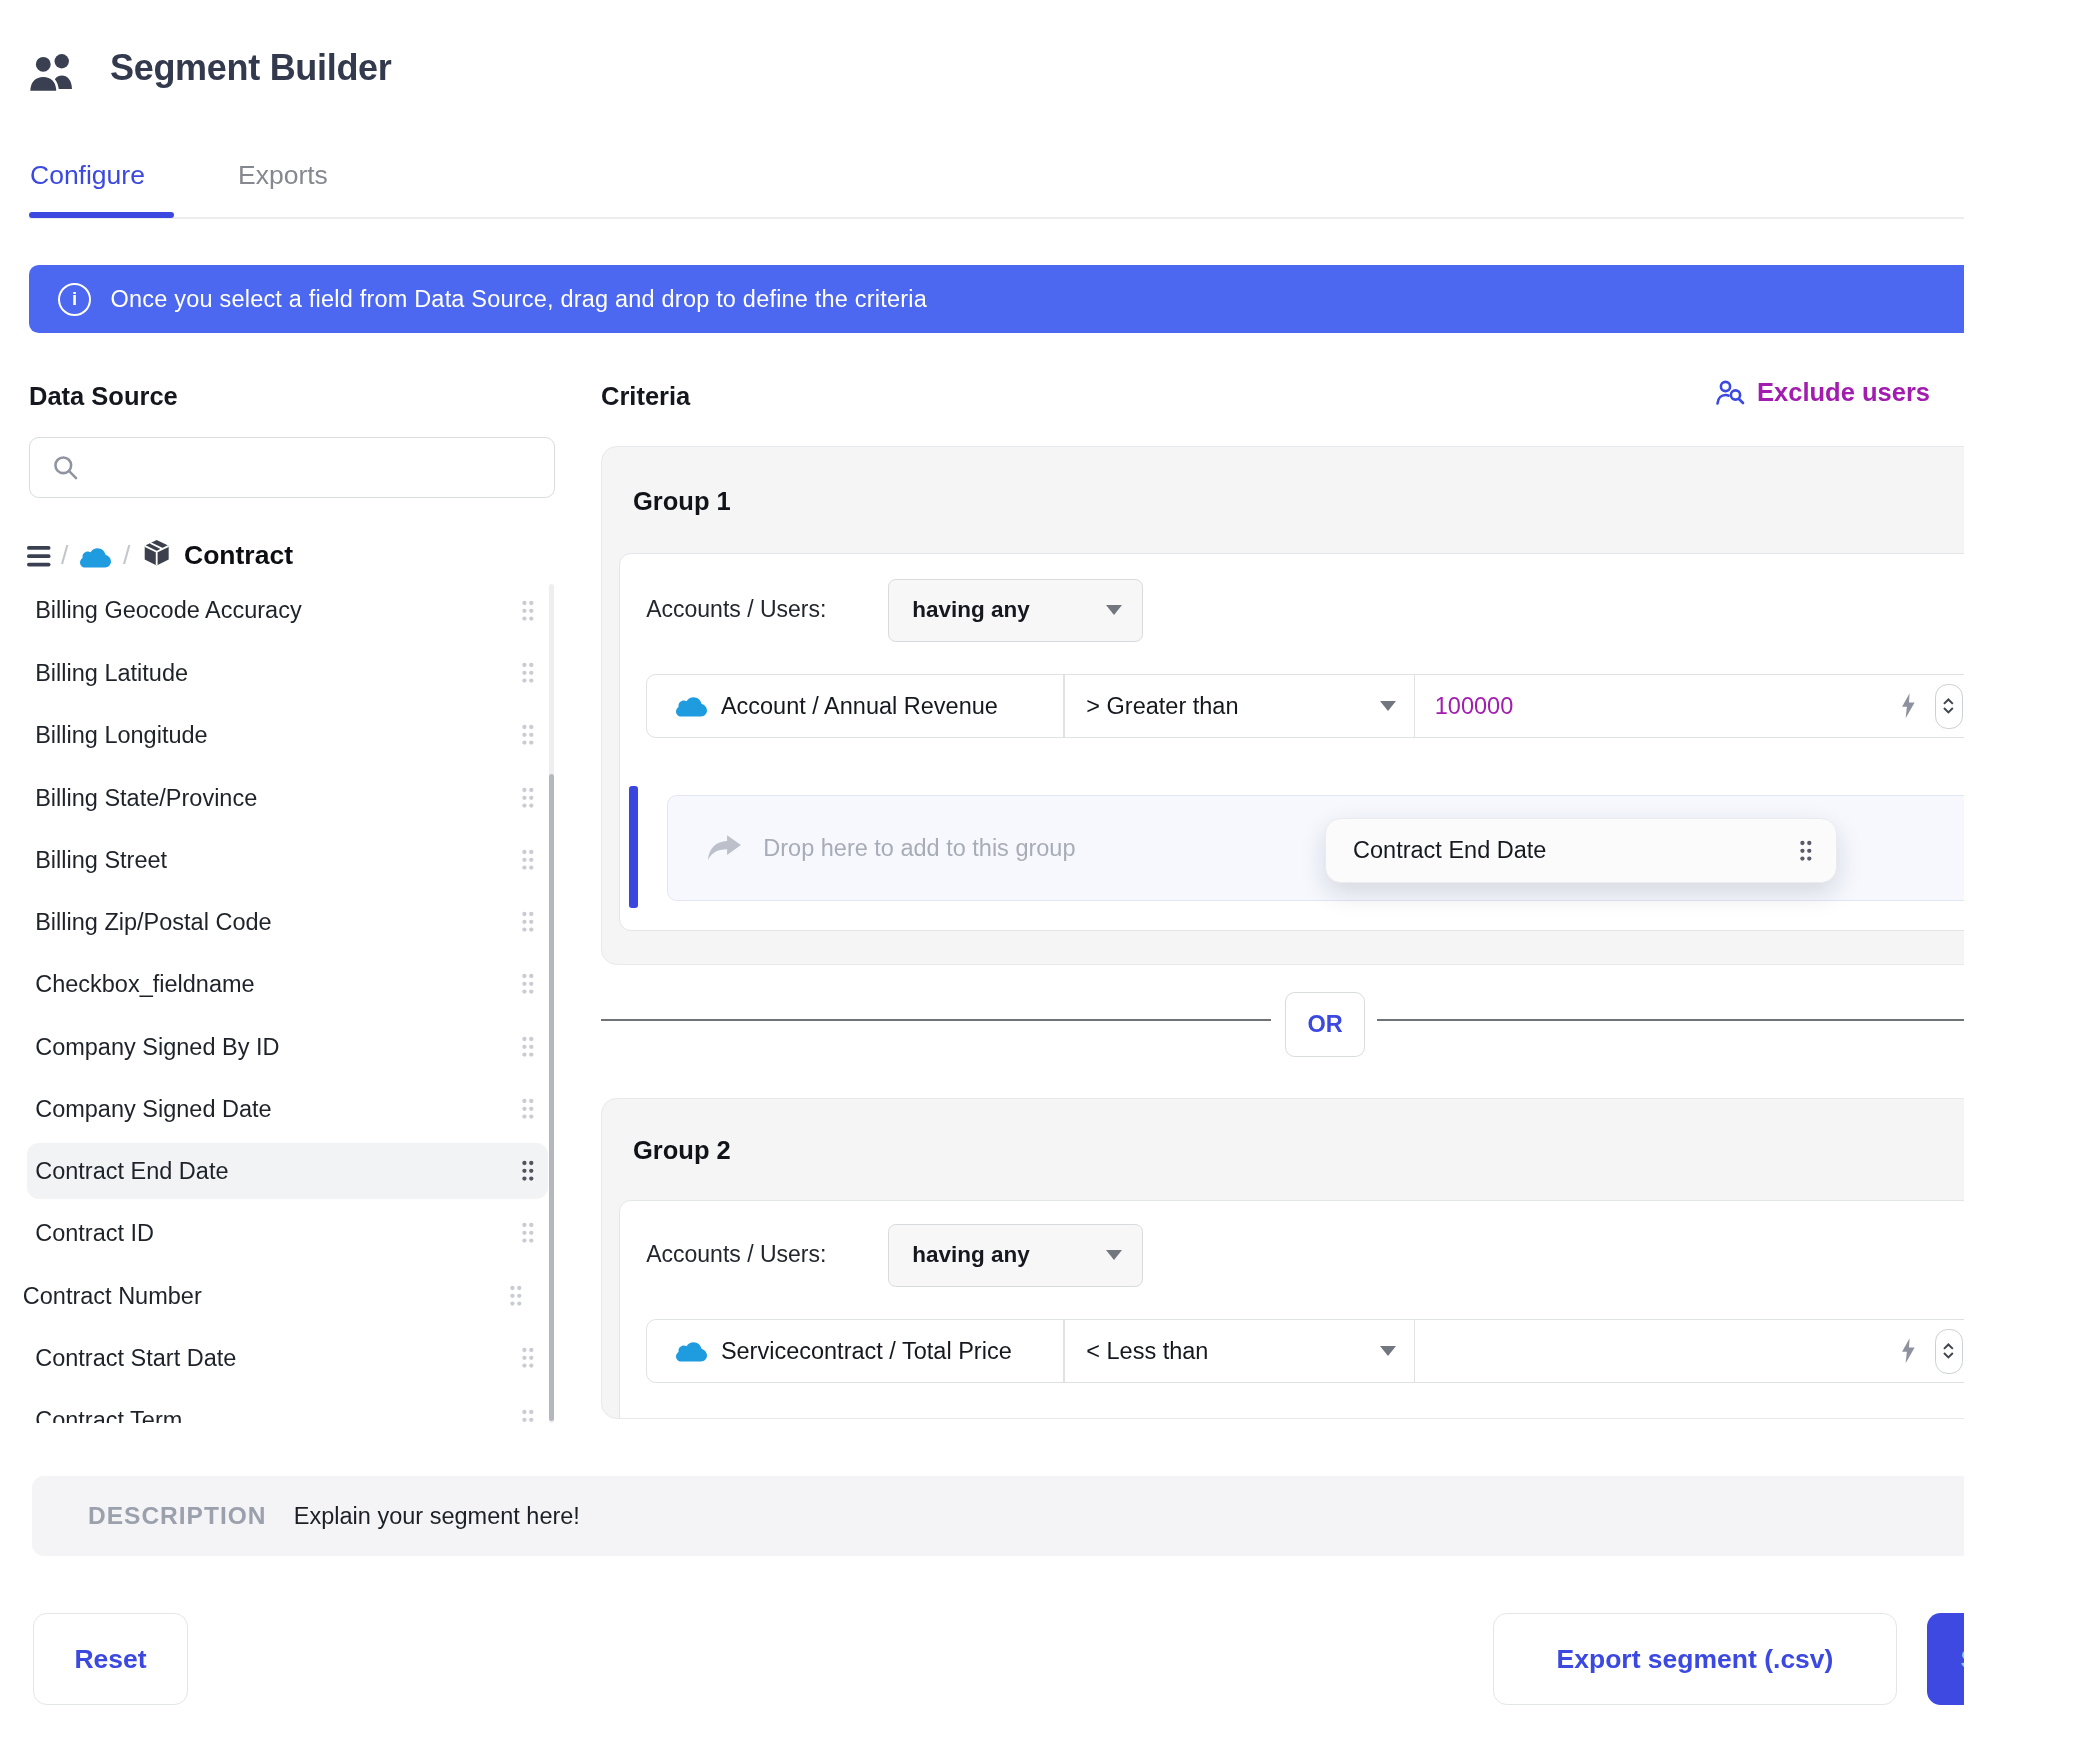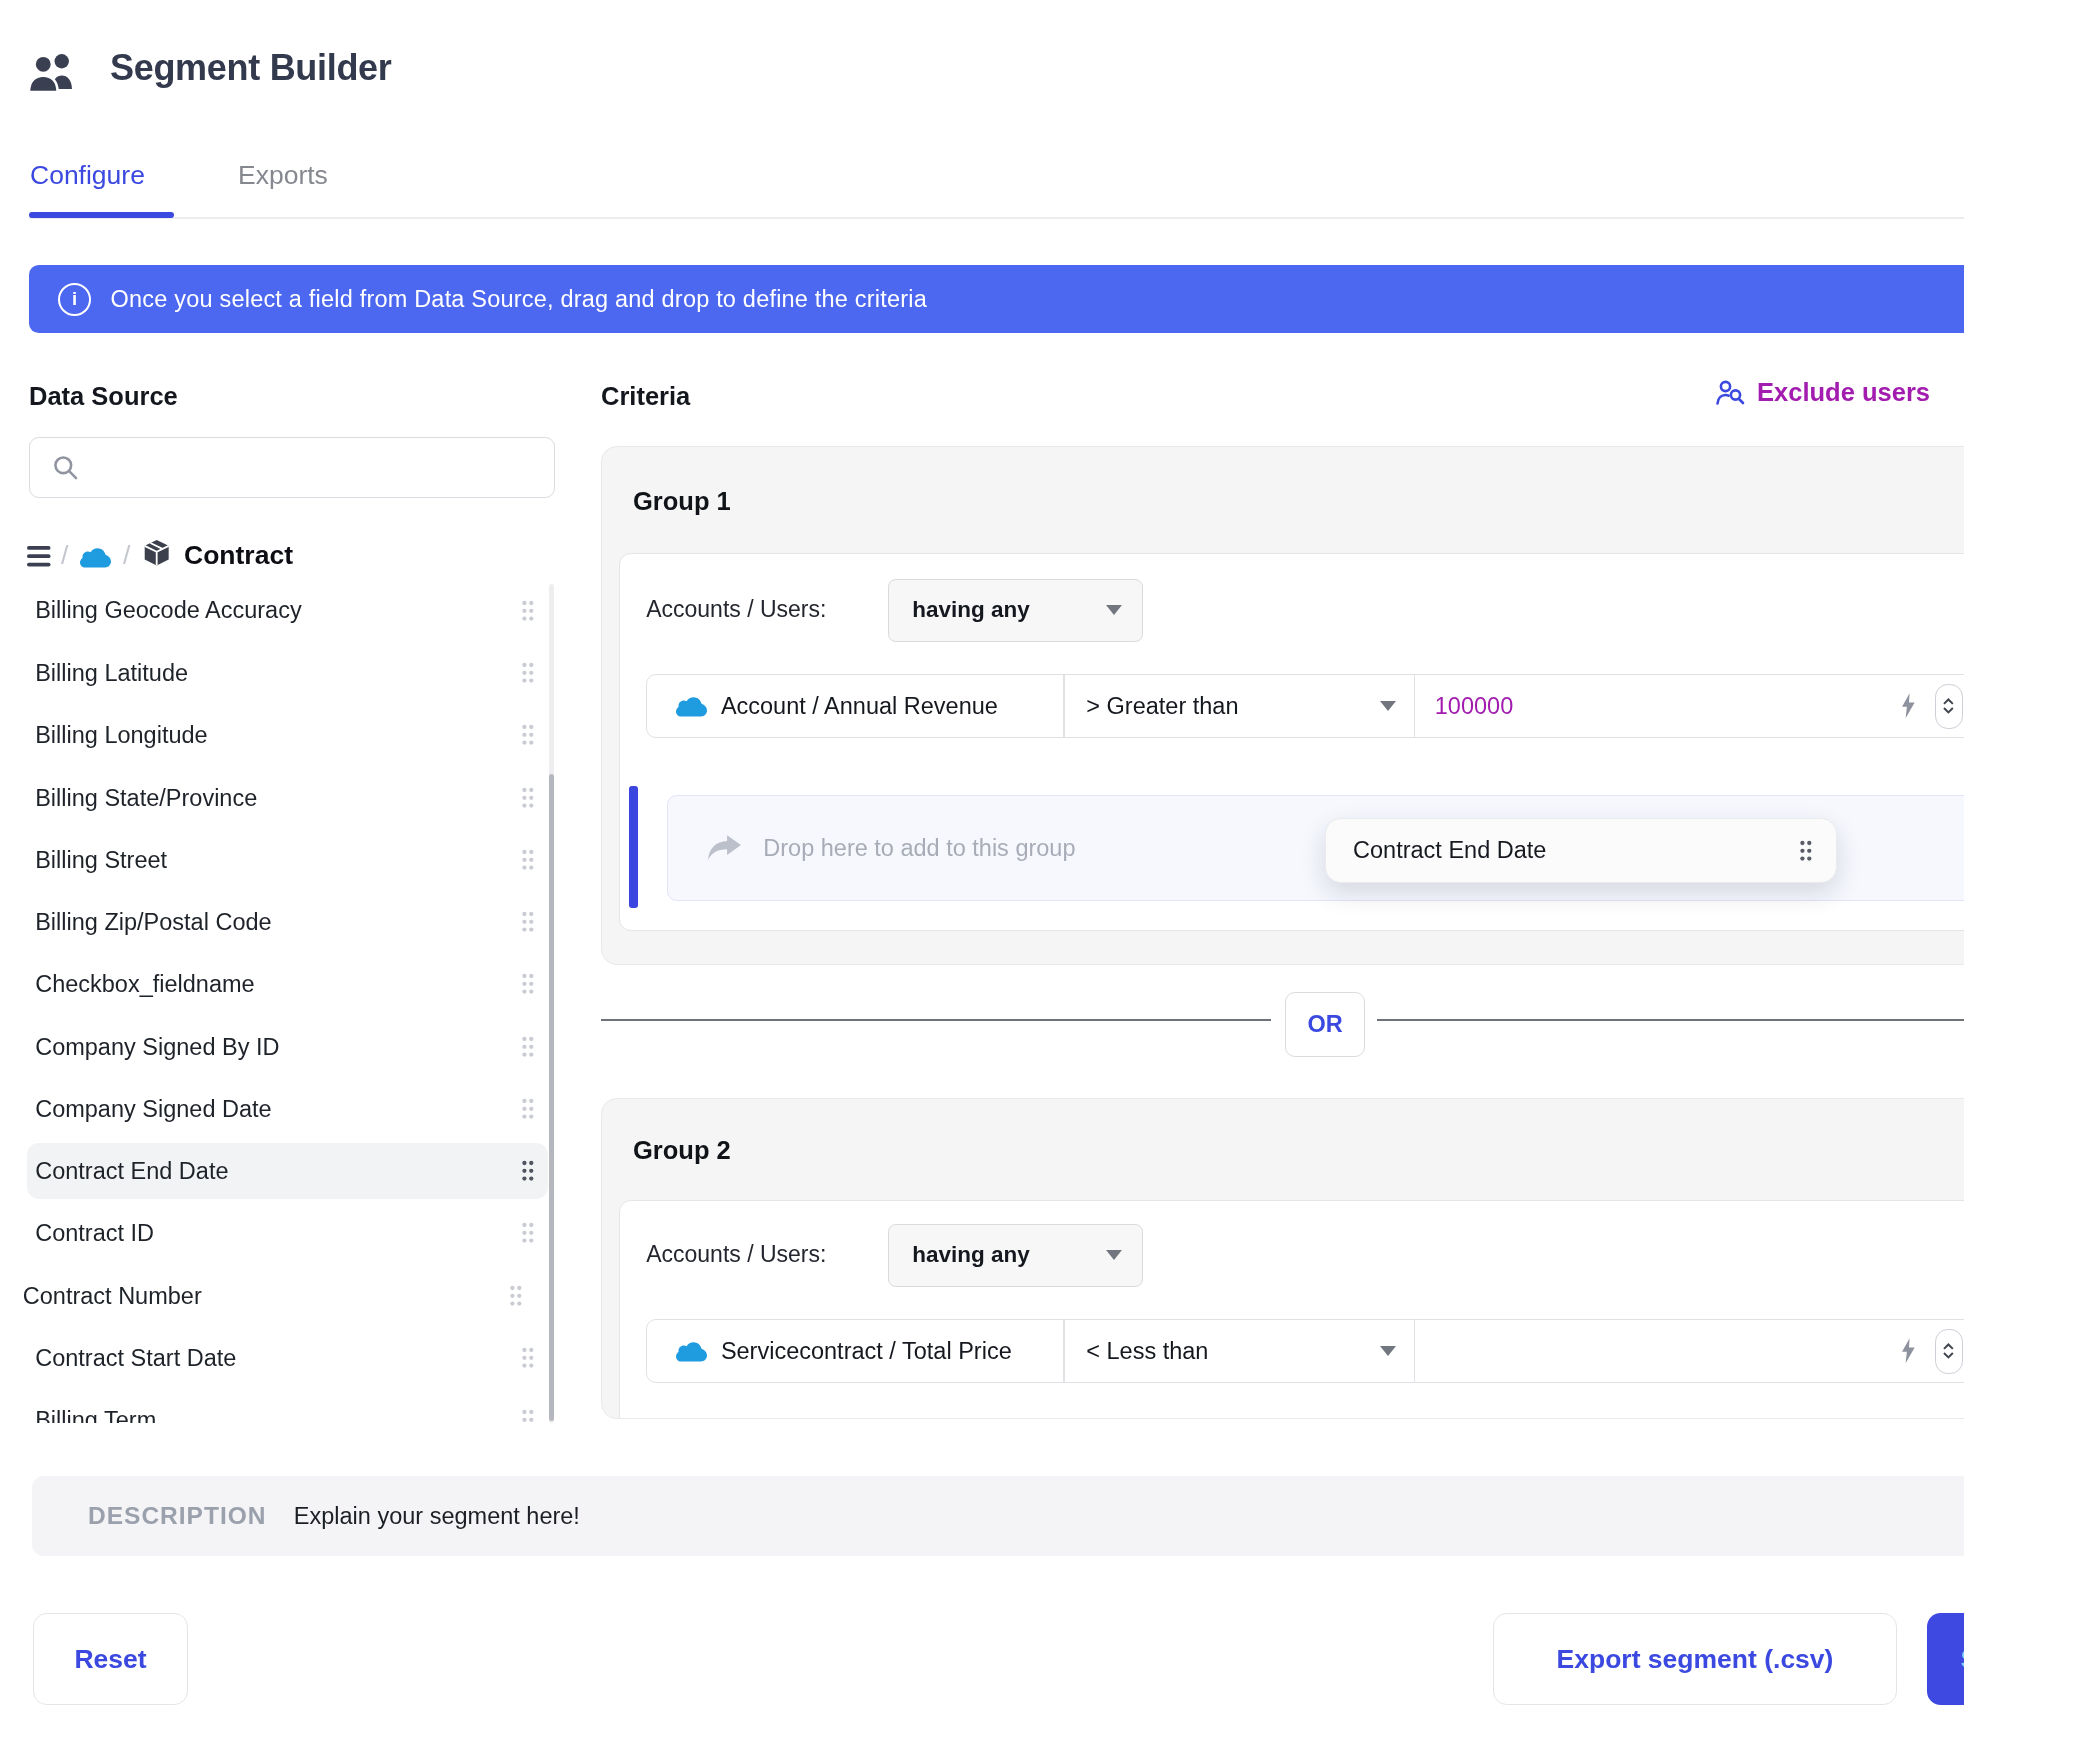--- a/index.html
+++ b/index.html
@@ -323,21 +323,21 @@
             <circle cx="3.5" cy="3" r="2.2"></circle>
             <circle cx="10.5" cy="3" r="2.2"></circle>
             <circle cx="3.5" cy="11" r="2.2"></circle>
             <circle cx="10.5" cy="11" r="2.2"></circle>
             <circle cx="3.5" cy="19" r="2.2"></circle>
             <circle cx="10.5" cy="19" r="2.2"></circle>
           </svg>
         </span>
       </div>
     <div class="abs field-row" style="left:27.4px;top:824px;">
-        <span class="f-label nowrap">Billing Term</span>
+        <span class="f-label nowrap">Contract Term</span>
         <span class="handle">
           <svg width="13.7" height="21.6" viewBox="0 0 14 22" fill="currentColor">
             <circle cx="3.5" cy="3" r="2.2"></circle>
             <circle cx="10.5" cy="3" r="2.2"></circle>
             <circle cx="3.5" cy="11" r="2.2"></circle>
             <circle cx="10.5" cy="11" r="2.2"></circle>
             <circle cx="3.5" cy="19" r="2.2"></circle>
             <circle cx="10.5" cy="19" r="2.2"></circle>
           </svg>
         </span>

